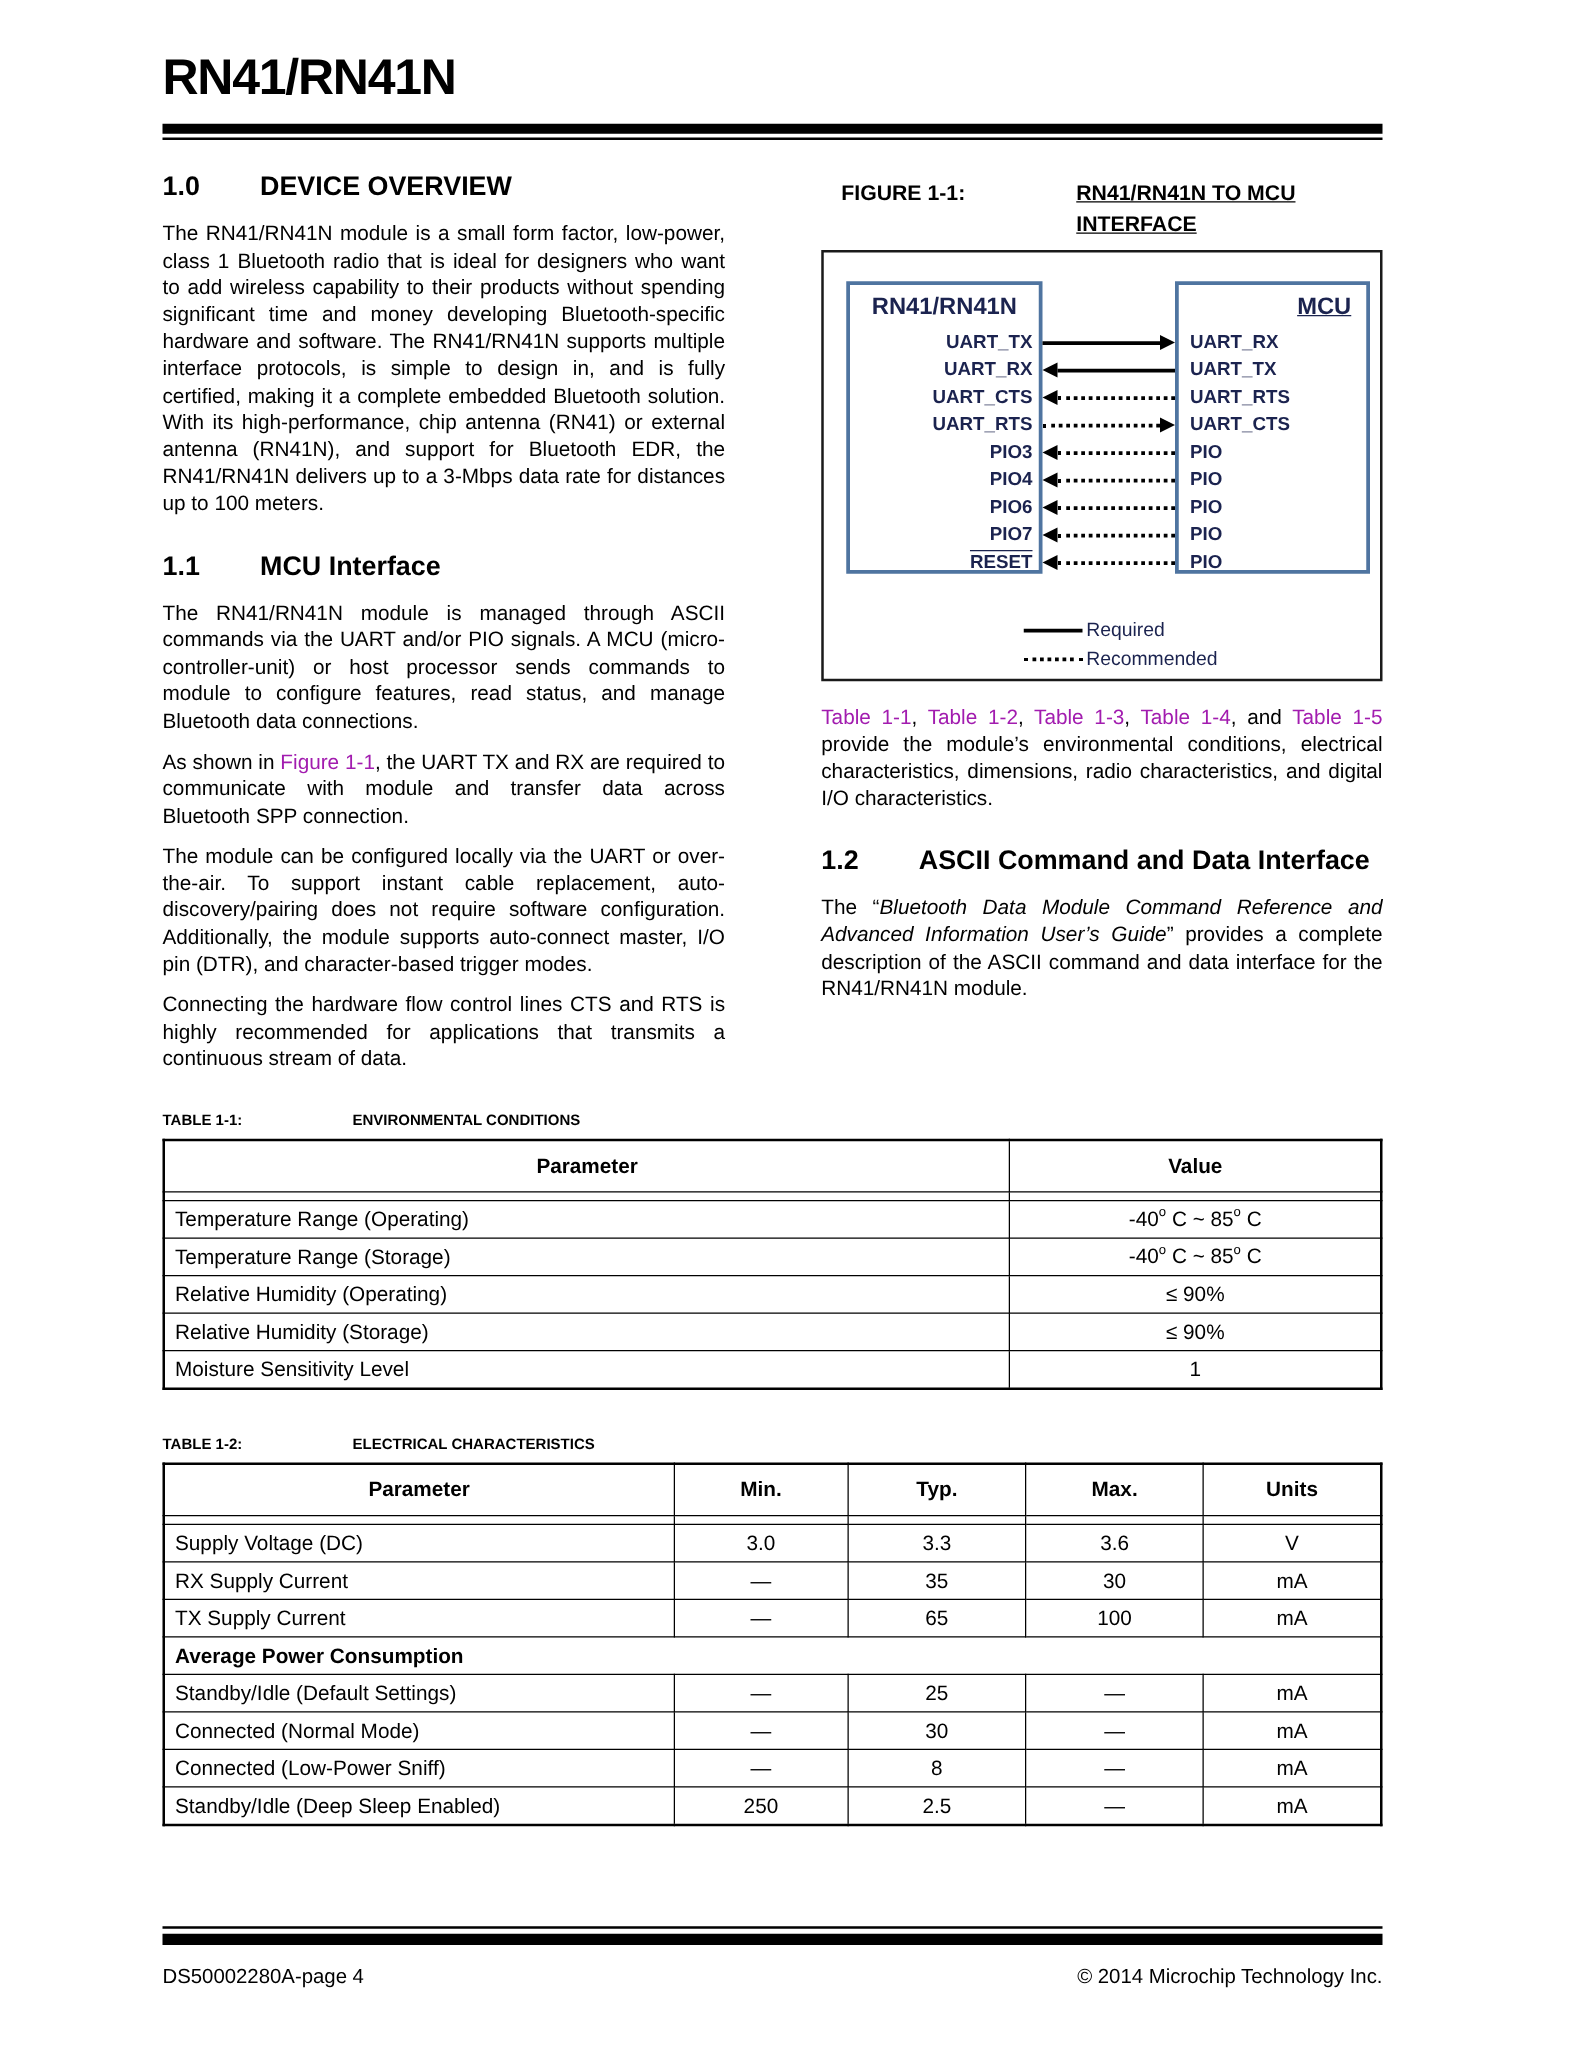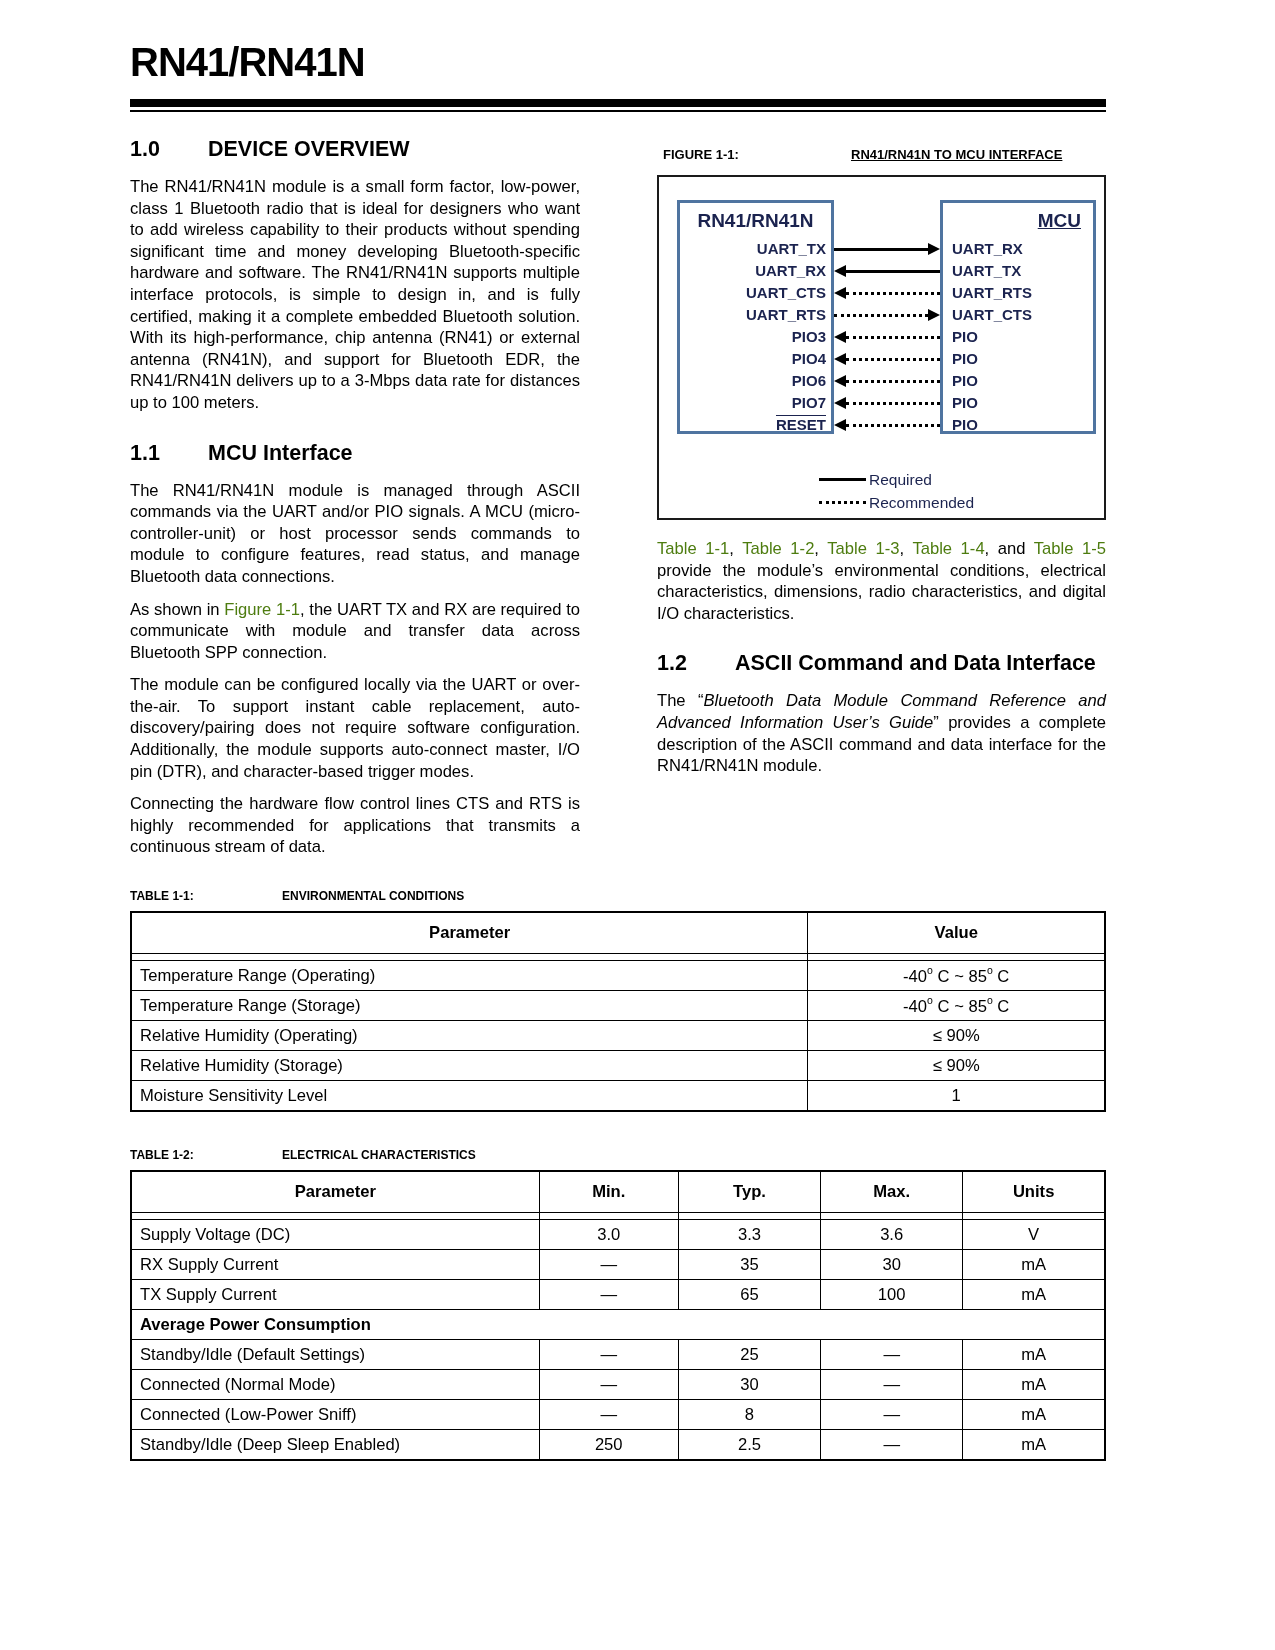--- a/index.html
+++ b/index.html
@@ -17,26 +17,26 @@
   .col-left{width:450px;}
   .col-gap{width:77px;}
   .col-right{width:449px;}
 
   .sec-head{display:flex;font-size:21.5px;font-weight:bold;line-height:26px;margin:0 0 14px 0;}
   .sec-num{width:78px;flex:none;}
   .sec-title{flex:1;}
   .subsec{margin-top:26px;}
 
   p.body{font-size:16.6px;line-height:21.6px;text-align:justify;margin:0 0 11px 0;hyphens:auto;}
-  .link{color:#4d7c0f;}
+  .link{color:#a21caf;}
   a.link{text-decoration:none;cursor:pointer;}
   .it{font-style:italic;}
 
   
-  .fig-caption{display:flex;font-size:13px;font-weight:bold;line-height:25px;margin:6px 0 8px 6px;}
+  .fig-caption{display:flex;font-size:17px;font-weight:bold;line-height:25px;margin:6px 0 8px 16px;}
   .fig-label{width:188px;flex:none;}
   .fig-title{flex:1;text-decoration:underline;}
   .fig-frame{position:relative;height:345px;border:2px solid #1a1a1a;box-sizing:border-box;
              padding:23px 0 0 18px;}
   .fig-row{display:flex;}
   .fbox{box-sizing:border-box;border:3px solid #4f74a0;height:234px;background:#fff;padding-top:5px;}
   .fbox-left{width:157px;}
   .fbox-mid{width:106px;padding-top:38px;box-sizing:border-box;}
   .fbox-right{width:156px;}
   .fbox-title{font-size:19px;font-weight:bold;line-height:26px;color:#1b234f;margin-bottom:4px;}
@@ -330,13 +330,21 @@
             <td class="c">250</td>
             <td class="c">2.5</td>
             <td class="c">—</td>
             <td class="c">mA</td>
           </tr>
         </tbody>
       </table>
     </div>
   </div>
 
+  <div class="footer">
+    <div class="rule-thin"></div>
+    <div class="rule-thick"></div>
+    <div class="footer-text">
+      <span>DS50002280A-page 4</span>
+      <span>© 2014 Microchip Technology Inc.</span>
+    </div>
+  </div>
 </div>
 
 </body></html>

